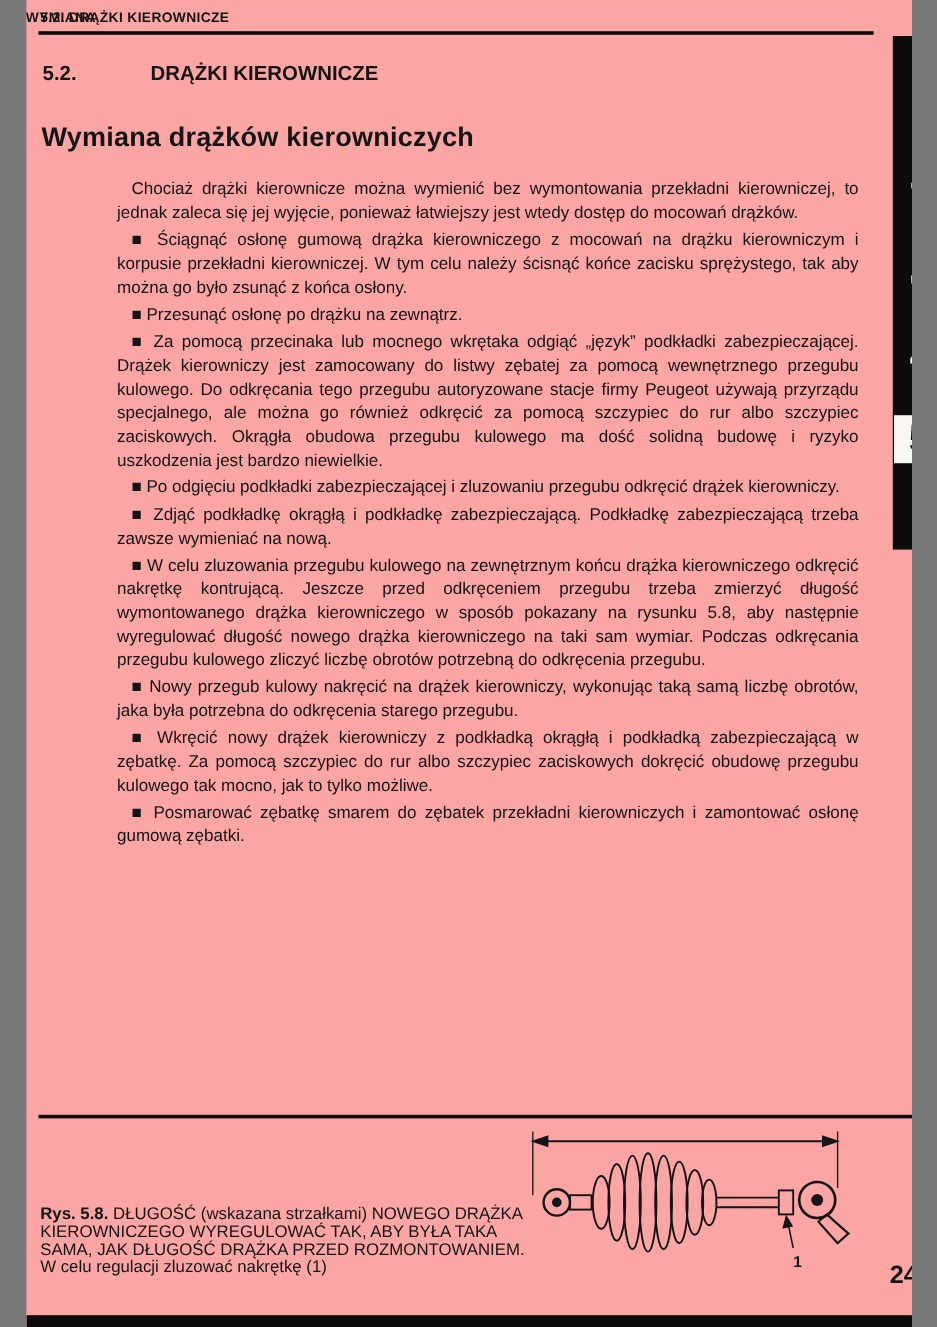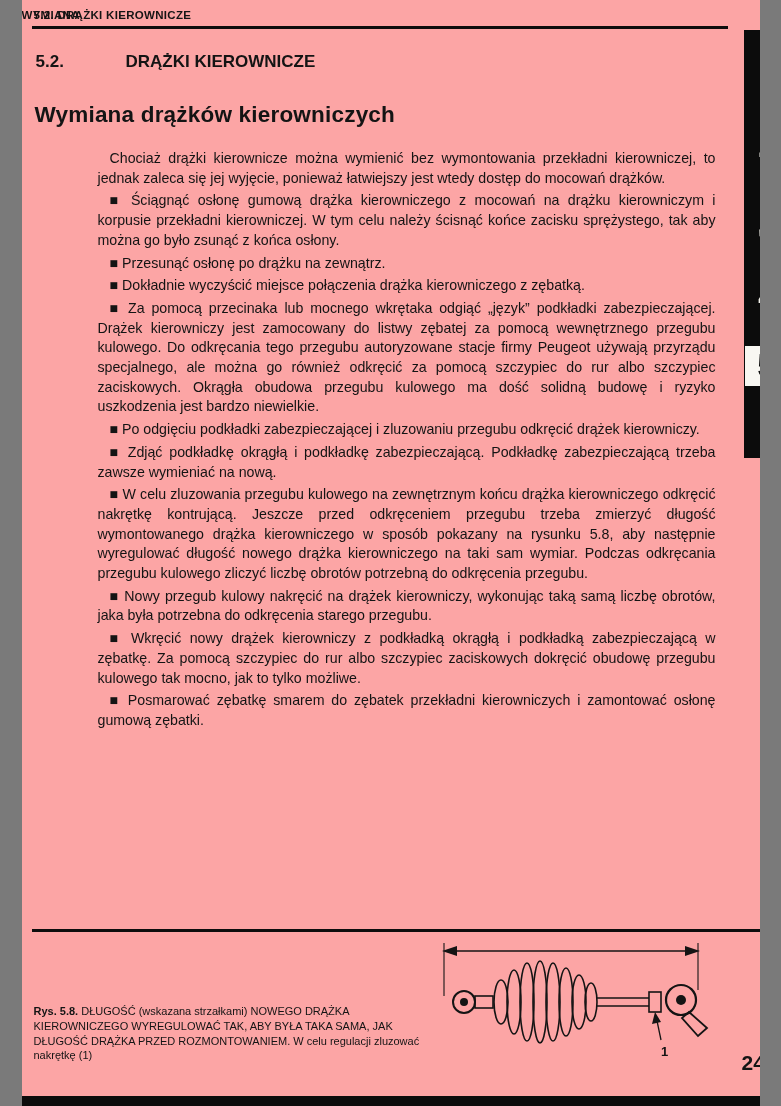--- a/index.html
+++ b/index.html
@@ -36,21 +36,21 @@
     position:absolute; left:1px; top:316px; width:44px; height:40px;
     background:#f8f7f2; color:#0c0c0c; text-align:center;
     font-size:33px; font-weight:bold; line-height:40px;
     font-family:"Liberation Sans", sans-serif;
   }
 
   .rule-bottom { position:absolute; left:10px; top:929px; width:758px; height:2.5px; background:#0d0d0d; }
 
   .figure-caption {
     position:absolute; left:12px; top:1004px; width:408px;
-    font-size:11px; line-height:14.8px; text-align:left;
+    font-size:14px; line-height:14.8px; text-align:left;
   }
   .figure-caption b { font-weight:bold; }
 
   .figure-art { position:absolute; left:415px; top:938px; width:295px; height:128px; }
 
   .page-number { position:absolute; left:720px; top:1051px; font-size:21px; font-weight:bold; }
 
   .bar-bottom { position:absolute; left:0; top:1096px; width:781px; height:10px; background:#0c0c0c; }
 </style>
 </head>
@@ -65,21 +65,20 @@
   <div class="section-row">
     <span class="section-num">5.2.</span><span>DRĄŻKI KIEROWNICZE</span>
   </div>
 
   <div class="doc-title">Wymiana drążków kierowniczych</div>
 
   <div class="body-text">
     <p>Chociaż drążki kierownicze można wymienić bez wymontowania przekładni kierowniczej, to jednak zaleca się jej wyjęcie, ponieważ łatwiejszy jest wtedy dostęp do mocowań drążków.</p>
     <p>■ Ściągnąć osłonę gumową drążka kierowniczego z mocowań na drążku kierowniczym i korpusie przekładni kierowniczej. W tym celu należy ścisnąć końce zacisku sprężystego, tak aby można go było zsunąć z końca osłony.</p>
     <p>■ Przesunąć osłonę po drążku na zewnątrz.</p>
-    <p>■ Dokładnie wyczyścić miejsce połączenia drążka kierowniczego z zębatką.</p>
     <p>■ Za pomocą przecinaka lub mocnego wkrętaka odgiąć „język” podkładki zabezpieczającej. Drążek kierowniczy jest zamocowany do listwy zębatej za pomocą wewnętrznego przegubu kulowego. Do odkręcania tego przegubu autoryzowane stacje firmy Peugeot używają przyrządu specjalnego, ale można go również odkręcić za pomocą szczypiec do rur albo szczypiec zaciskowych. Okrągła obudowa przegubu kulowego ma dość solidną budowę i ryzyko uszkodzenia jest bardzo niewielkie.</p>
     <p>■ Po odgięciu podkładki zabezpieczającej i zluzowaniu przegubu odkręcić drążek kierowniczy.</p>
     <p>■ Zdjąć podkładkę okrągłą i podkładkę zabezpieczającą. Podkładkę zabezpieczającą trzeba zawsze wymieniać na nową.</p>
     <p>■ W celu zluzowania przegubu kulowego na zewnętrznym końcu drążka kierowniczego odkręcić nakrętkę kontrującą. Jeszcze przed odkręceniem przegubu trzeba zmierzyć długość wymontowanego drążka kierowniczego w sposób pokazany na rysunku 5.8, aby następnie wyregulować długość nowego drążka kierowniczego na taki sam wymiar. Podczas odkręcania przegubu kulowego zliczyć liczbę obrotów potrzebną do odkręcenia przegubu.</p>
     <p>■ Nowy przegub kulowy nakręcić na drążek kierowniczy, wykonując taką samą liczbę obrotów, jaka była potrzebna do odkręcenia starego przegubu.</p>
     <p>■ Wkręcić nowy drążek kierowniczy z podkładką okrągłą i podkładką zabezpieczającą w zębatkę. Za pomocą szczypiec do rur albo szczypiec zaciskowych dokręcić obudowę przegubu kulowego tak mocno, jak to tylko możliwe.</p>
     <p>■ Posmarować zębatkę smarem do zębatek przekładni kierowniczych i zamontować osłonę gumową zębatki.</p>
   </div>
 
   <div class="tab-strip">

